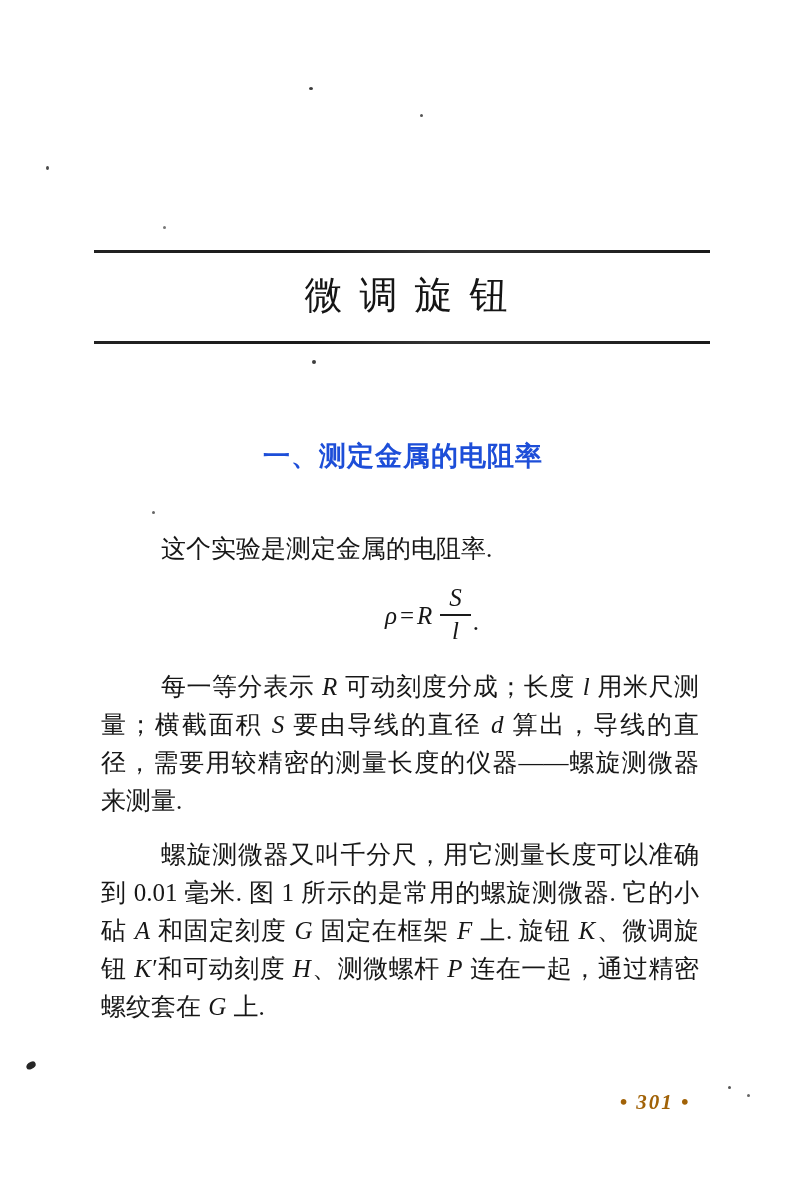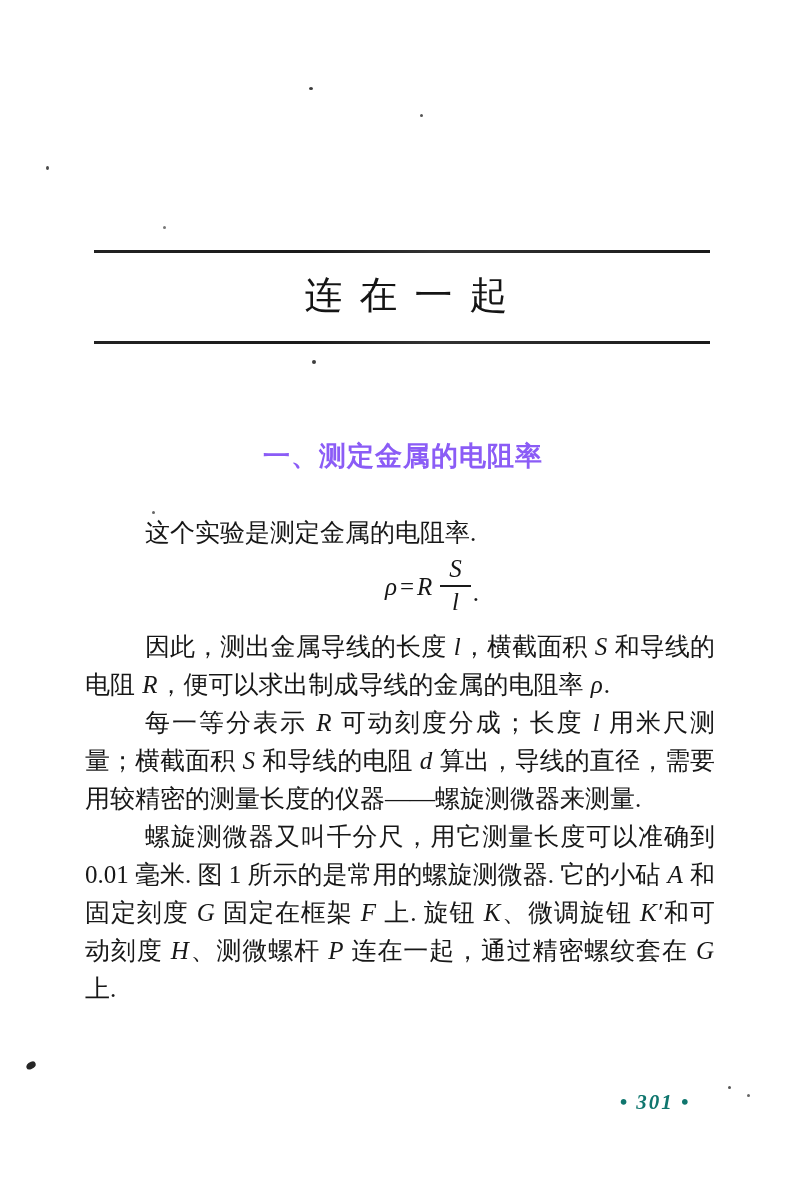--- a/index.html
+++ b/index.html
@@ -41,36 +41,36 @@
     position: absolute;
     top: 438px;
     left: 0; right: 0;
     margin: 0;
     text-align: center;
     font-family: "Liberation Sans", "DejaVu Sans", sans-serif;
     font-weight: bold;
     font-size: 27px;
     letter-spacing: 1px;
     text-indent: 6px;
-    color: #8b5cf6;
+    color: #1d4ed8;
   }
 
   
   .body-text {
     position: absolute;
     top: 514px;
     left: 85px;
     width: 630px;
     font-size: 25px;
     line-height: 38px;
     text-align: justify;
     color: #171717;
   }
   .body-text p {
-    margin: 0;
+    margin: 16px;
     text-indent: 60px;
   }
   .var {
     font-style: italic;
     font-family: "Liberation Serif", "DejaVu Serif", serif;
     padding: 0 1px;
   }
 
   
   .formula {
@@ -106,21 +106,21 @@
   .page-number {
     position: absolute;
     top: 1090px;
     left: 600px;
     width: 110px;
     text-align: center;
     font-size: 21px;
     font-style: italic;
     font-weight: bold;
     letter-spacing: 2px;
-    color: #0f766e;
+    color: #a16207;
   }
 
   
   .speck {
     position: absolute;
     border-radius: 50%;
     background: #444;
   }
   .sp1 { left: 309px; top: 87px;  width: 4px; height: 3px; background: #3a3a3a; }
   .sp2 { left: 420px; top: 114px; width: 3px; height: 3px; background: #555; }
@@ -132,32 +132,31 @@
          border-radius: 60% 40% 55% 45%; transform: rotate(-20deg); }
   .sp8 { left: 728px; top: 1086px; width: 3px; height: 3px; background: #555; }
   .sp9 { left: 747px; top: 1094px; width: 3px; height: 3px; background: #666; }
 </style>
 </head>
 <body>
 
 <div class="page">
 
   <div class="rule rule-top"></div>
-  <h1 class="chapter-title">连在一起</h1>
+  <h1 class="chapter-title">微调旋钮</h1>
   <div class="rule rule-bottom"></div>
 
   <h2 class="section-title">一、测定金属的电阻率</h2>
 
   <div class="body-text">
     <p><span>这个实验是测定金属的电阻率.</span></p>
 
     <div class="formula"><span class="f-piece">ρ</span><span class="f-eq">=</span><span class="f-piece">R</span><span class="frac"><span class="num">S</span><span class="den">l</span></span><span class="f-period">.</span></div>
 
-    <p><span>因此，测出金属导线的长度 </span><span class="var">l</span><span>，横截面积 </span><span class="var">S</span><span> 和导线的电阻 </span><span class="var">R</span><span>，便可以求出制成导线的金属的电阻率 </span><span class="var">ρ</span><span>.</span></p>
-    <p><span>每一等分表示 </span><span class="var">R</span><span> 可动刻度分成；长度 </span><span class="var">l</span><span> 用米尺测量；横截面积 </span><span class="var">S</span><span> 和导线的电阻 </span><span class="var">d</span><span> 算出，导线的直径，需要用较精密的测量长度的仪器——螺旋测微器来测量.</span></p>
+    <p><span>每一等分表示 </span><span class="var">R</span><span> 可动刻度分成；长度 </span><span class="var">l</span><span> 用米尺测量；横截面积 </span><span class="var">S</span><span> 要由导线的直径 </span><span class="var">d</span><span> 算出，导线的直径，需要用较精密的测量长度的仪器——螺旋测微器来测量.</span></p>
     <p><span>螺旋测微器又叫千分尺，用它测量长度可以准确到 0.01 毫米. 图 1 所示的是常用的螺旋测微器. 它的小砧 </span><span class="var">A</span><span> 和固定刻度 </span><span class="var">G</span><span> 固定在框架 </span><span class="var">F</span><span> 上. 旋钮 </span><span class="var">K</span><span>、微调旋钮 </span><span class="var">K′</span><span>和可动刻度 </span><span class="var">H</span><span>、测微螺杆 </span><span class="var">P</span><span> 连在一起，通过精密螺纹套在 </span><span class="var">G</span><span> 上.</span></p>
   </div>
 
   <div class="page-number">• 301 •</div>
 
   <div class="speck sp1"></div>
   <div class="speck sp2"></div>
   <div class="speck sp3"></div>
   <div class="speck sp4"></div>
   <div class="speck sp5"></div>

